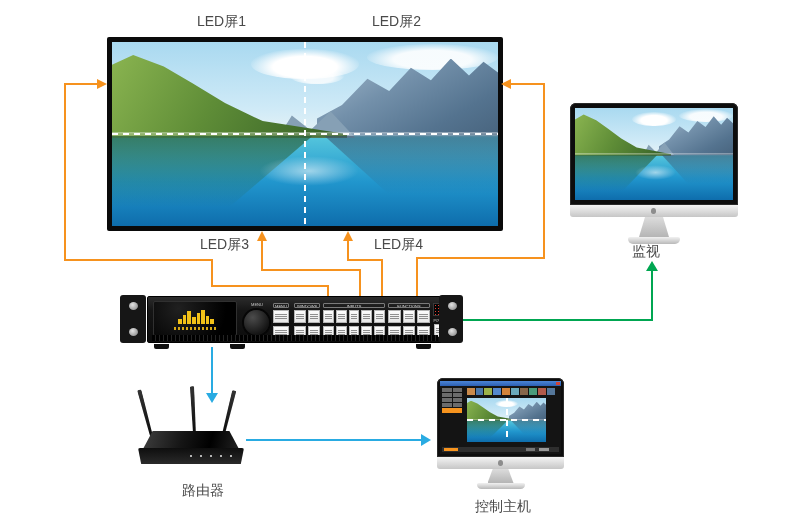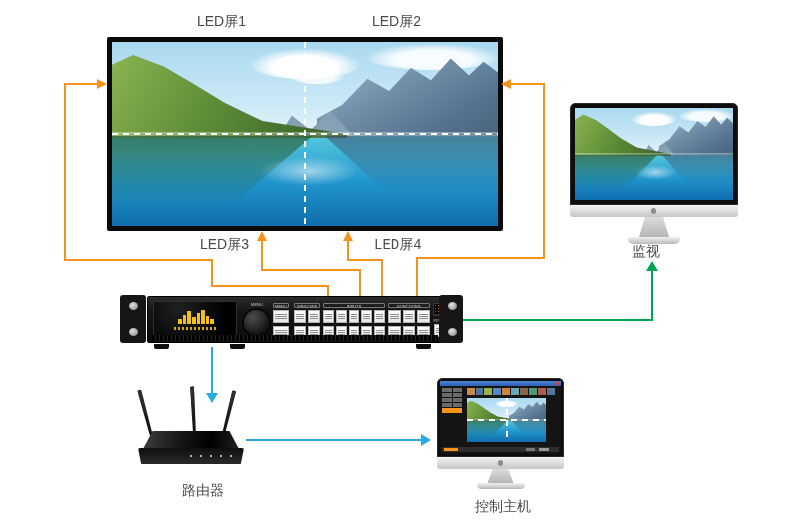--- a/index.html
+++ b/index.html
@@ -143,21 +143,21 @@
   [data-interactable]{box-sizing:border-box;}
 </style>
 </head>
 <body>
 
 <div id="canvas" data-interactable="false">
 
   <div class="lbl" style="left:197px;top:13px;" data-interactable="false">LED屏1</div>
   <div class="lbl" style="left:372px;top:13px;" data-interactable="false">LED屏2</div>
   <div class="lbl" style="left:200px;top:236px;" data-interactable="false">LED屏3</div>
-  <div class="lbl" style="left:374px;top:236px;font-family:Liberation Mono, monospace;" data-interactable="false">LED屏4</div>
+  <div class="lbl" style="left:374px;top:236px;" data-interactable="false">LED屏4</div>
 
   <div id="led-wall" data-interactable="false">
     <div class="scene" data-interactable="false">
       <div class="cloud c1"></div>
         <div class="cloud c2"></div>
         <div class="cloud c3"></div>
       <div class="mtn-r"></div>
         <div class="mtn-m"></div>
         <div class="mtn-l"></div>
       <div class="shore"></div>

